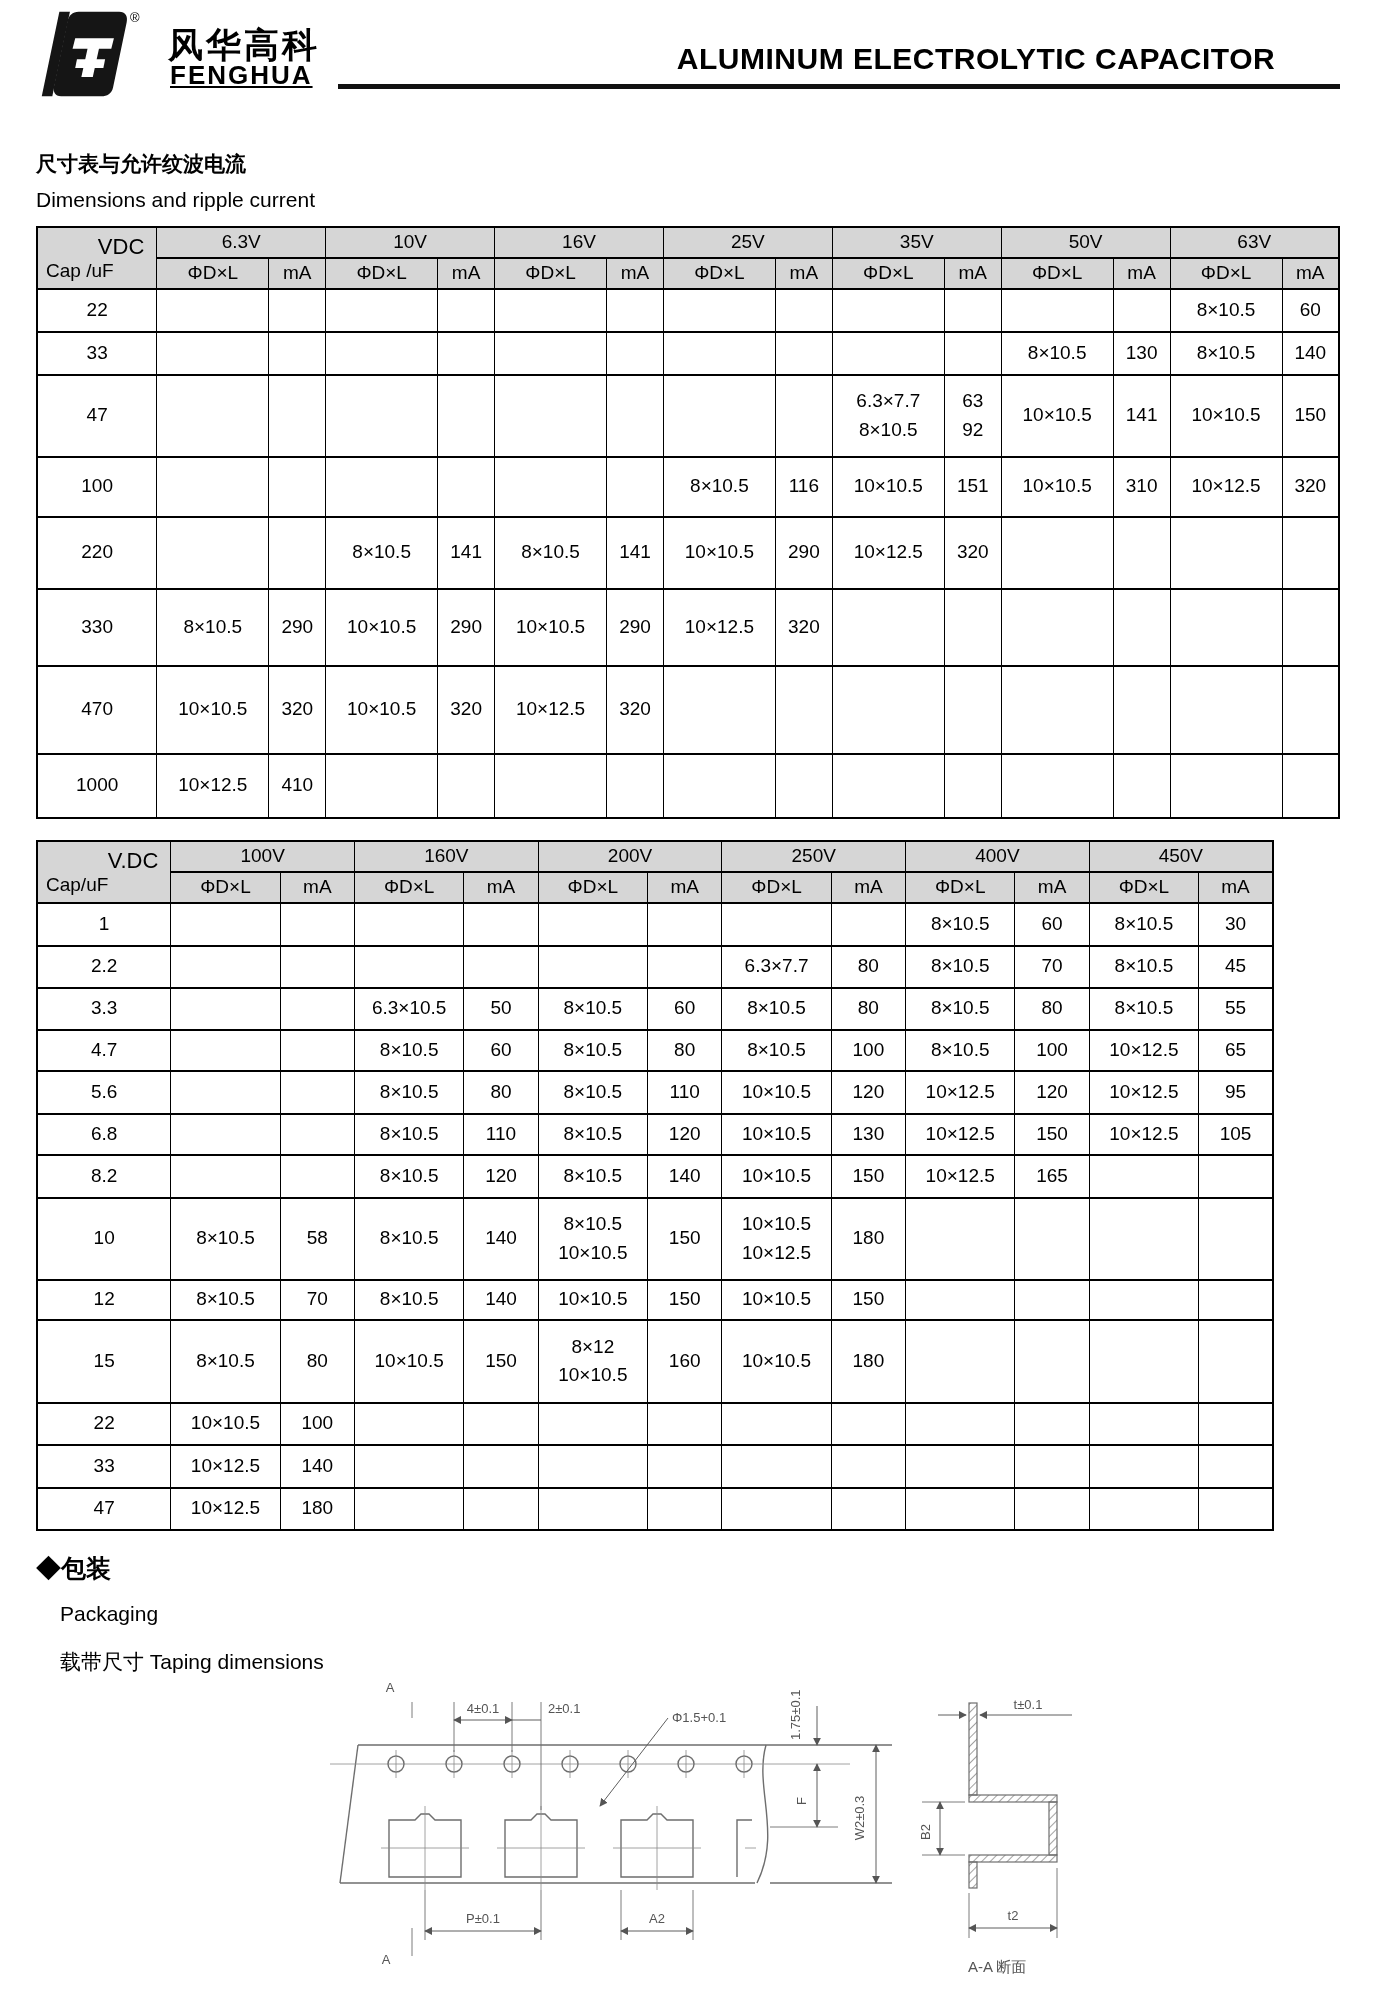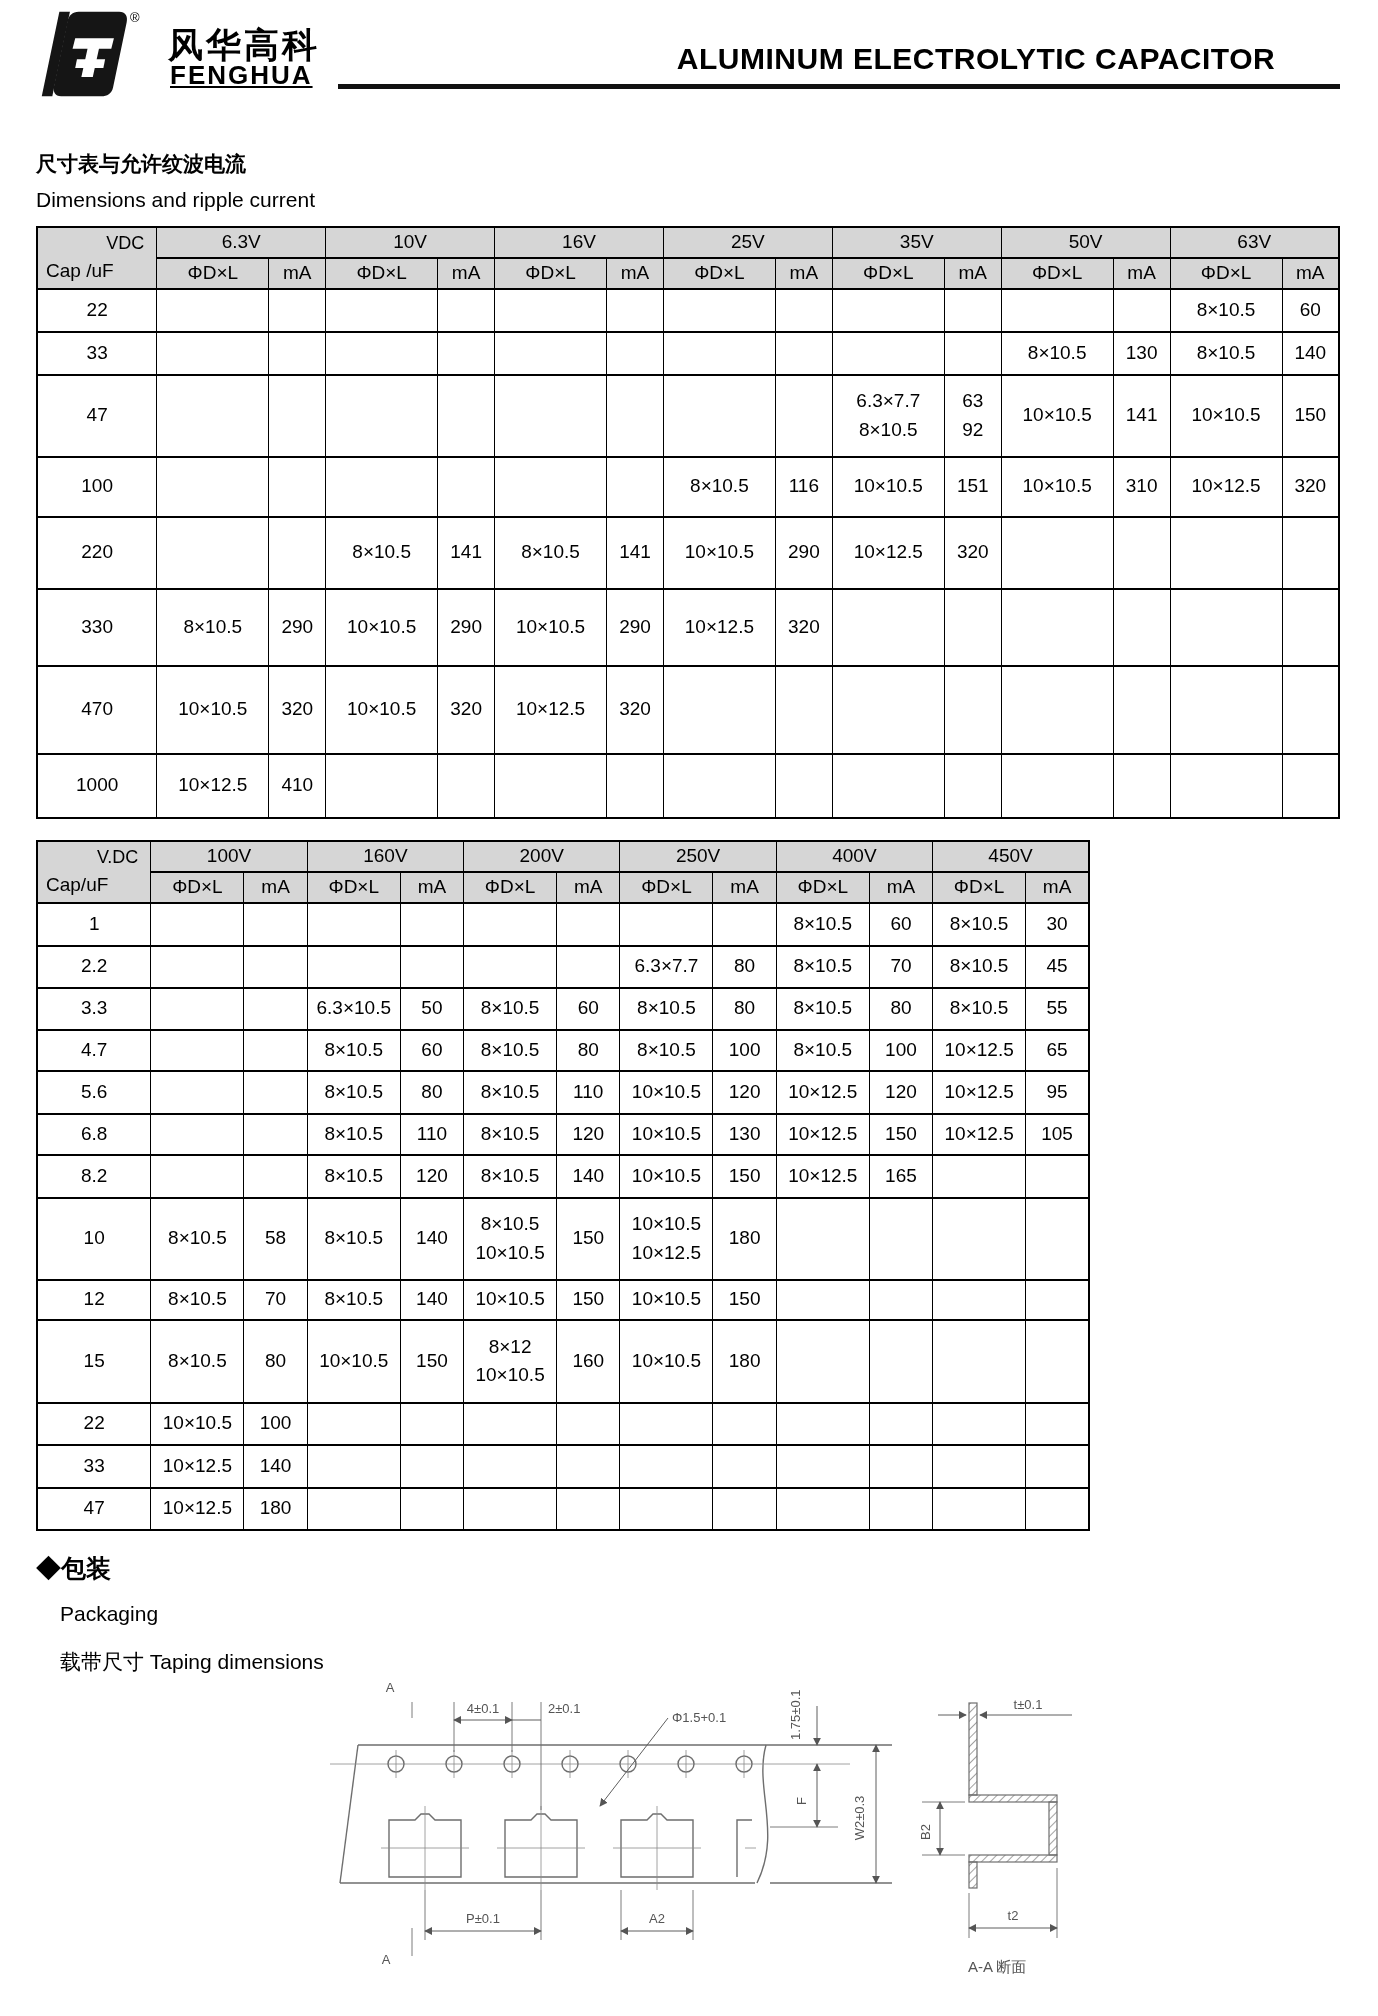--- a/index.html
+++ b/index.html
@@ -16,30 +16,30 @@
   
   .sec-cn{left:36px;top:150px;font-size:21px;font-weight:bold;}
   .sec-en{left:36px;top:188px;font-size:21px;text-align:right;}
   .pack-cn{left:36px;top:1552px;font-size:25px;font-weight:bold;}
   .pack-en{left:60px;top:1602px;font-size:21px;}
   .pack-sub{left:60px;top:1648px;font-size:21px;}
 
   
   table.dim{border-collapse:collapse;table-layout:fixed;position:absolute;left:36px;border:2px solid #000;background:#fff;}
   #t1{top:226px;width:1304px;}
-  #t2{top:840px;width:1054px;}
+  #t2{top:840px;width:1238px;}
   table.dim th, table.dim td{
     border:1px solid #000;border-top-width:2px;border-bottom-width:2px;
     text-align:center;vertical-align:middle;padding:0 2px;
     font-size:19px;font-weight:normal;line-height:1.5;white-space:pre-line;color:#000;
   }
   table.dim thead th{background:#d6d6d6;}
   th.diag{position:relative;background-color:#d6d6d6;
     background-image:linear-gradient(to bottom right,transparent 49.2%,#333 49.2%,#333 50.6%,transparent 50.6%);}
-  th.diag .ctop{position:absolute;top:2px;right:12px;font-size:18px;margin-left:16px;}
+  th.diag .ctop{position:absolute;top:2px;right:12px;font-size:22px;margin-left:16px;}
   th.diag .cbot{position:absolute;bottom:2px;left:8px;font-size:19px;}
 
   
   #drawing{left:0;top:1650px;}
   .tp{stroke:#6e6e6e;stroke-width:1.4;fill:none;}
   .cl{stroke:#8b8b8b;stroke-width:0.8;fill:none;}
   .dim-l{stroke:#5f5f5f;stroke-width:1;fill:none;}
   .ext{stroke:#6e6e6e;stroke-width:0.9;fill:none;}
   .wall{fill:url(#hatch);stroke:#6e6e6e;stroke-width:1.2;}
   text.dlabel{font-family:"Liberation Sans",sans-serif;font-size:13px;fill:#555;}

